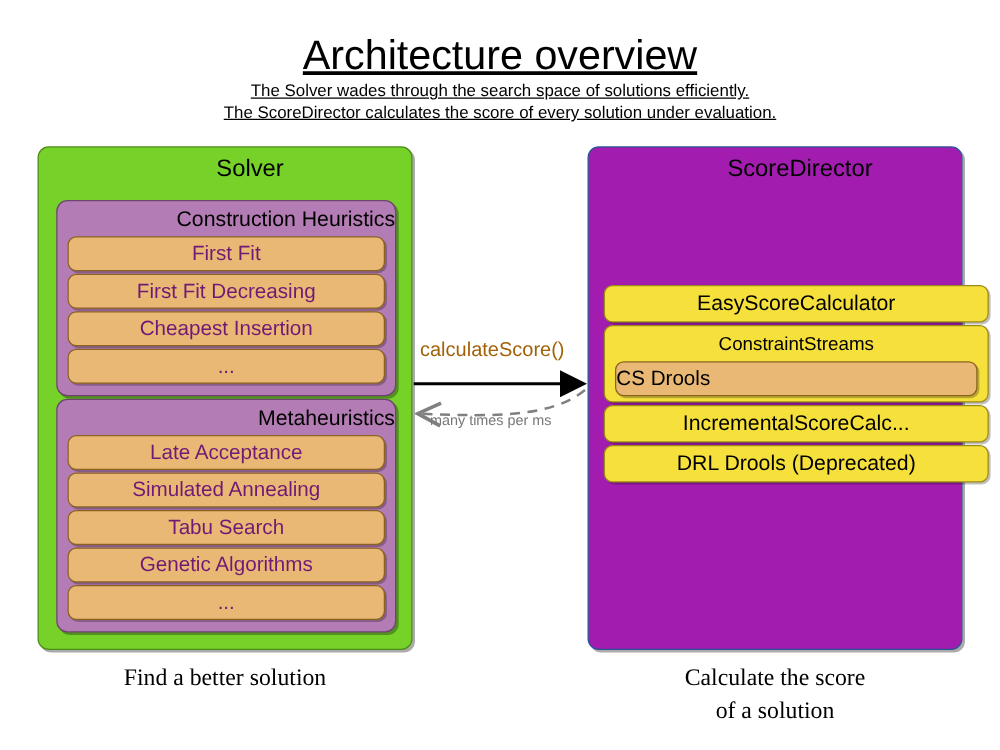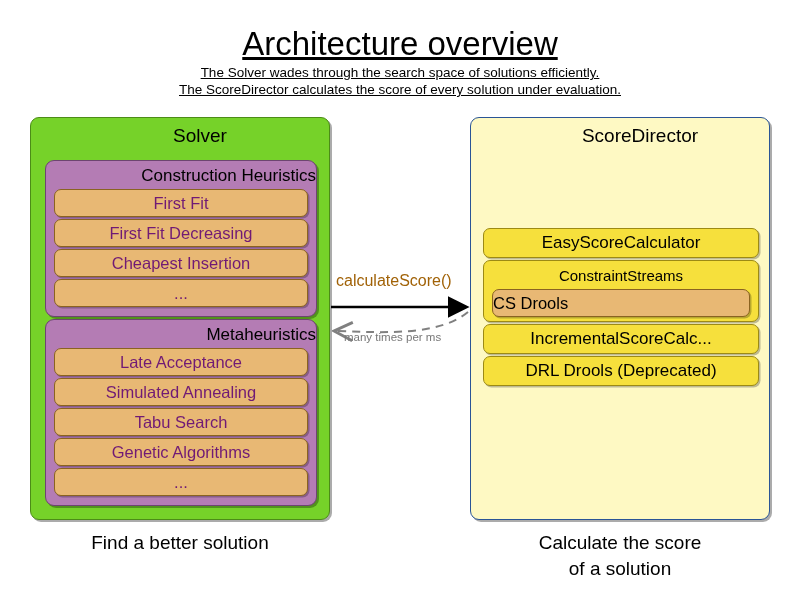--- a/index.html
+++ b/index.html
@@ -51,21 +51,21 @@
     width: 300px;
     height: 403px;
     background: #76d229;
     border: 1.5px solid #4c8c17;
   }
   #scoredirector-panel {
     left: 470px;
     top: 117px;
     width: 300px;
     height: 403px;
-    background: #fef9c3;
+    background: #a21caf;
     border: 1.5px solid #2a5596;
   }
   .panel-title {
     text-align: center;
     font-size: 19px;
     line-height: 22px;
     padding-top: 7px;
     color: #000;
   }
 
@@ -108,21 +108,21 @@
     box-sizing: border-box;
     box-shadow: 1.5px 1.5px 0 rgba(0,0,0,0.25);
   }
   .item-row:last-child { margin-bottom: 0; }
 
   
   #calculator-stack {
     position: absolute;
     left: 12px;
     top: 110px;
-    width: 276px;
+    width: 308px;
   }
   .calc-row {
     background: #f6e03c;
     border: 1.5px solid #9c8a14;
     border-radius: 7px;
     text-align: center;
     font-size: 17px;
     color: #000;
     box-sizing: border-box;
     margin-bottom: 2px;
@@ -180,20 +180,21 @@
     color: #777777;
   }
 
   
   .caption {
     position: absolute;
     text-align: center;
     font-size: 19px;
     line-height: 26px;
     color: #000;
+    font-family: Liberation Serif, serif;
   }
   #caption-solver { left: 30px; top: 530px; width: 300px; }
   #caption-scoredirector { left: 470px; top: 530px; width: 300px; }
 </style>
 </head>
 <body>
 
 <div id="header">
   <div id="diagram-title">Architecture overview</div>
   <div class="subtitle-line">The Solver wades through the search space of solutions efficiently.</div>

